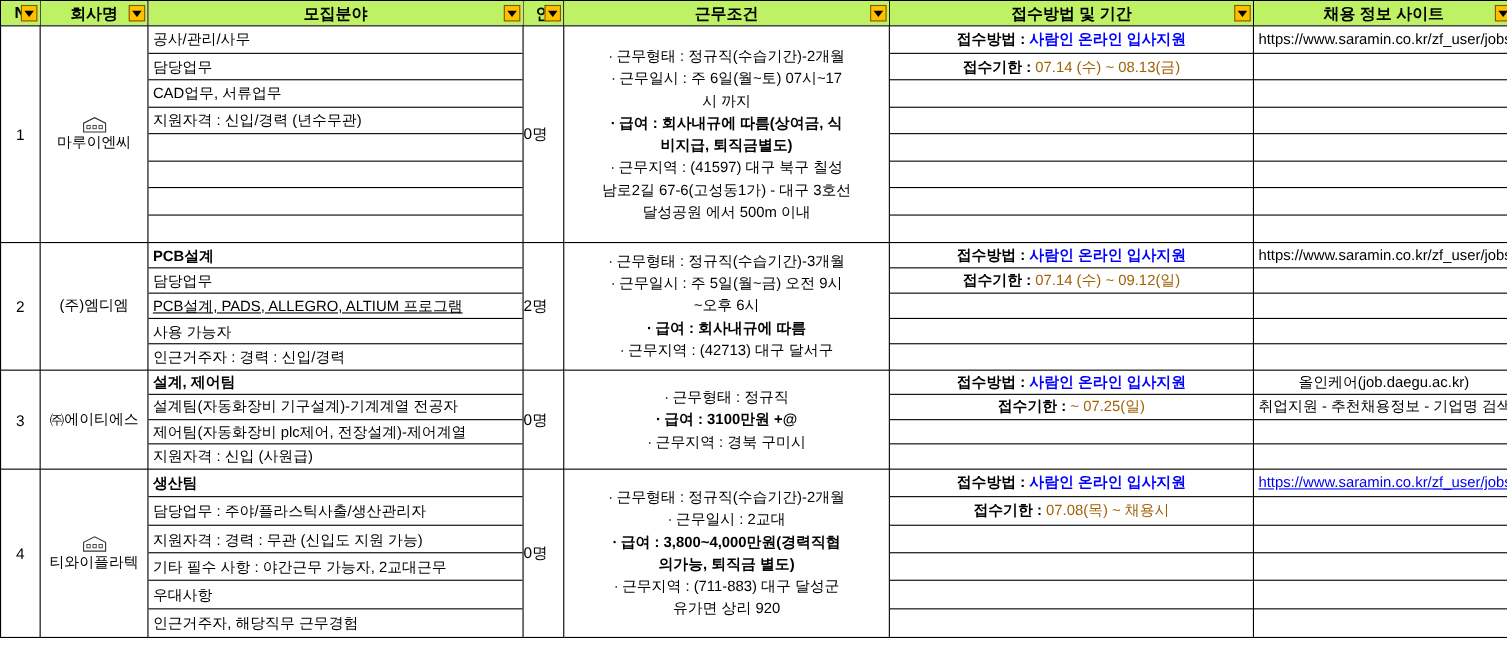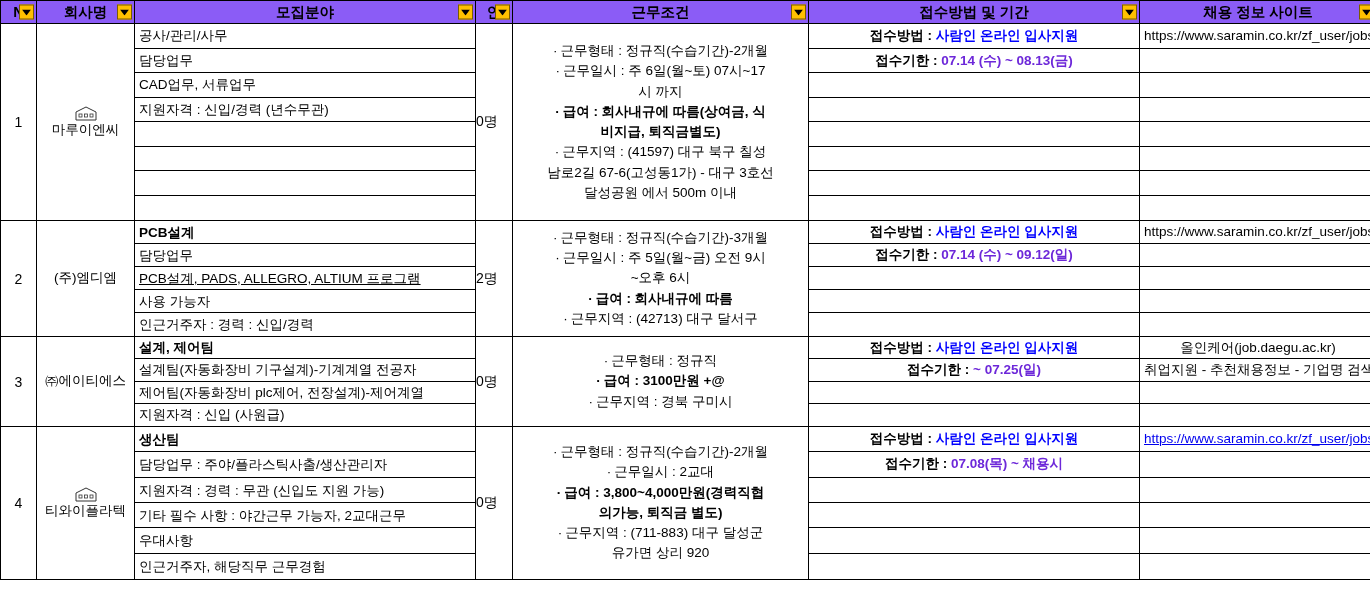--- a/index.html
+++ b/index.html
@@ -19,21 +19,21 @@
     border-collapse: collapse;
     table-layout: fixed;
     width: 1370px;
   }
   table.sheet td, table.sheet th {
     border: 1px solid #000000;
     vertical-align: middle;
     padding: 0;
   }
   thead th {
-    background: #8b5cf6;
+    background: #bef264;
     font-weight: bold;
     font-size: 14.5px;
     height: 22px;
     text-align: center;
     position: relative;
   }
   .filter-btn {
     position: absolute;
     right: 2px;
     top: 50%;
@@ -121,21 +121,21 @@
     line-height: 21px;
     padding: 0 4px;
     font-size: 13.5px;
     box-sizing: border-box;
     white-space: nowrap;
     overflow: hidden;
   }
   .apply-row:last-child { border-bottom: none; }
   .apply-row .lbl { font-weight: bold; color: #000; }
   .apply-row .val-blue { color: #0000ff; font-weight: bold; }
-  .apply-row .val-red { color: #6d28d9; font-weight: bold; }
+  .apply-row .val-red { color: #a16207; font-weight: normal; }
 
   .site-rows { display: flex; flex-direction: column; }
   .site-row {
     border-bottom: 1px solid #000000;
     height: 21px;
     line-height: 21px;
     padding: 0 4px;
     font-size: 13.5px;
     box-sizing: border-box;
     white-space: nowrap;

